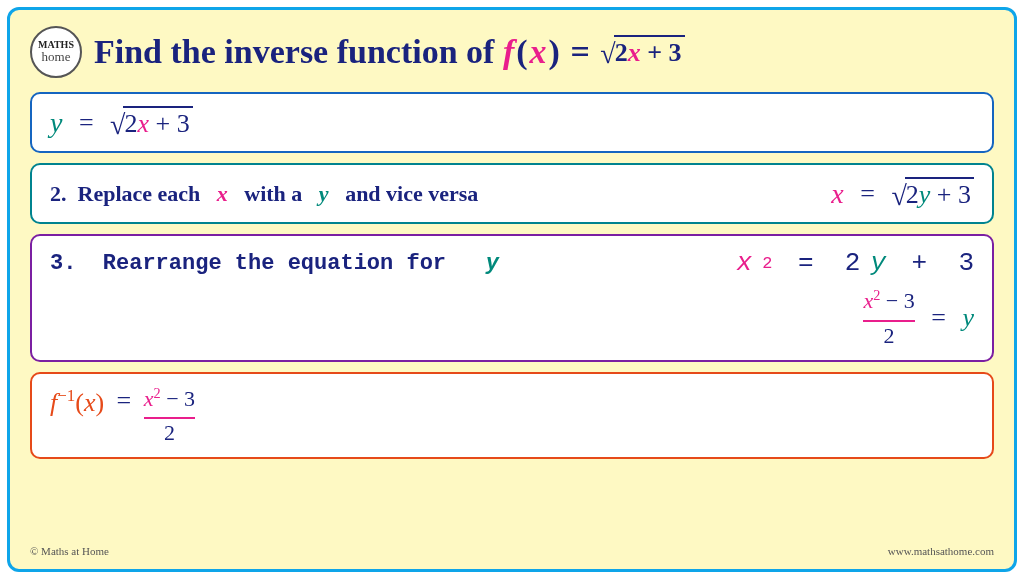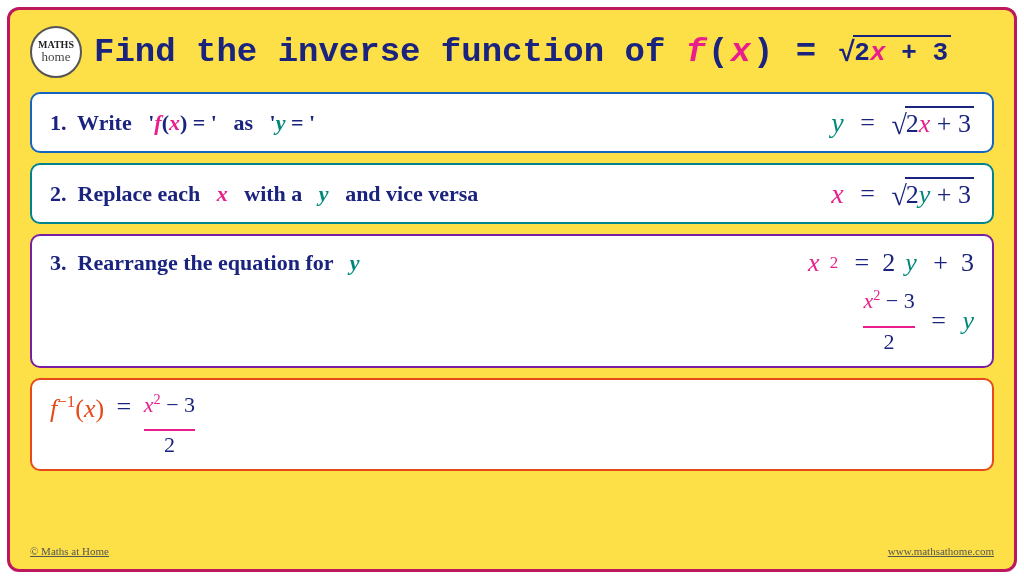--- a/index.html
+++ b/index.html
@@ -11,22 +11,22 @@
       height: 579px;
       overflow: hidden;
       display: flex;
       align-items: center;
       justify-content: center;
     }
 
     .page {
       width: 1010px;
       height: 565px;
-      background: #fde047;
-      border: 3px solid #be185d;
+      background: #fef9c3;
+      border: 3px solid #0ea5e9;
       border-radius: 12px;
       padding: 16px 20px 12px 20px;
       display: flex;
       flex-direction: column;
       gap: 0px;
     }
 
     
     .header {
       display: flex;
@@ -62,21 +62,20 @@
     }
 
     .header-title {
       font-size: 34px;
       font-weight: bold;
       color: #1a237e;
       display: flex;
       align-items: baseline;
       gap: 0px;
       flex-wrap: wrap;
-      font-family: Liberation Mono, monospace;
     }
 
     
     .steps {
       display: flex;
       flex-direction: column;
       gap: 10px;
       flex: 1;
     }
 
@@ -115,53 +114,53 @@
       display: flex;
       flex-direction: column;
       gap: 4px;
     }
 
     .purple-row1 {
       display: flex;
       align-items: center;
       justify-content: space-between;
       width: 100%;
+      font-family: Liberation Mono, monospace;
     }
 
     .purple-row2 {
       display: flex;
       align-items: center;
       justify-content: flex-end;
       width: 100%;
       margin-top: 6px;
     }
 
     .footer {
       display: flex;
       justify-content: space-between;
       align-items: flex-end;
       margin-top: 6px;
       font-size: 11px;
       color: #555;
-      text-decoration: underline;
     }
 
     
     .frac {
       display: inline-flex;
       flex-direction: column;
       align-items: center;
       vertical-align: middle;
       font-size: 22px;
       line-height: 1.1;
     }
 
     .frac .num {
       border-bottom: 2px solid currentColor;
-      padding-bottom: 12px;
+      padding-bottom: 6px;
       text-align: center;
     }
 
     .frac .den {
       padding-top: 2px;
       text-align: center;
     }
 
     
     .sqrt-wrapper {
@@ -220,26 +219,20 @@
           <span class="sqrt-symbol">√</span>
           <span class="sqrt-content">2<span class="col-pink italic">x</span>&nbsp;+&nbsp;3</span>
         </span>
       </span>
     </div>
   </div>
 
   <div class="steps">
 
     <div class="step-box blue">
-      <div class="step-left">
-        <span class="col-dark">1.&nbsp; Write &nbsp;</span>
-        <span class="col-dark">'</span><span class="col-pink italic">f</span><span class="col-dark">(</span><span class="col-pink italic">x</span><span class="col-dark">) = '</span>
-        <span class="col-dark">&nbsp; as &nbsp;</span>
-        <span class="col-dark">'</span><span class="col-teal italic">y</span><span class="col-dark"> = '</span>
-      </div>
       <div class="step-right">
         <span class="col-teal italic" style="font-size:28px;">y</span>
         <span class="col-dark">&nbsp;=&nbsp;</span>
         <span class="sqrt-wrapper col-dark">
           <span class="sqrt-symbol">√</span>
           <span class="sqrt-content">2<span class="col-pink italic">x</span>&nbsp;+&nbsp;3</span>
         </span>
       </div>
     </div>
 

